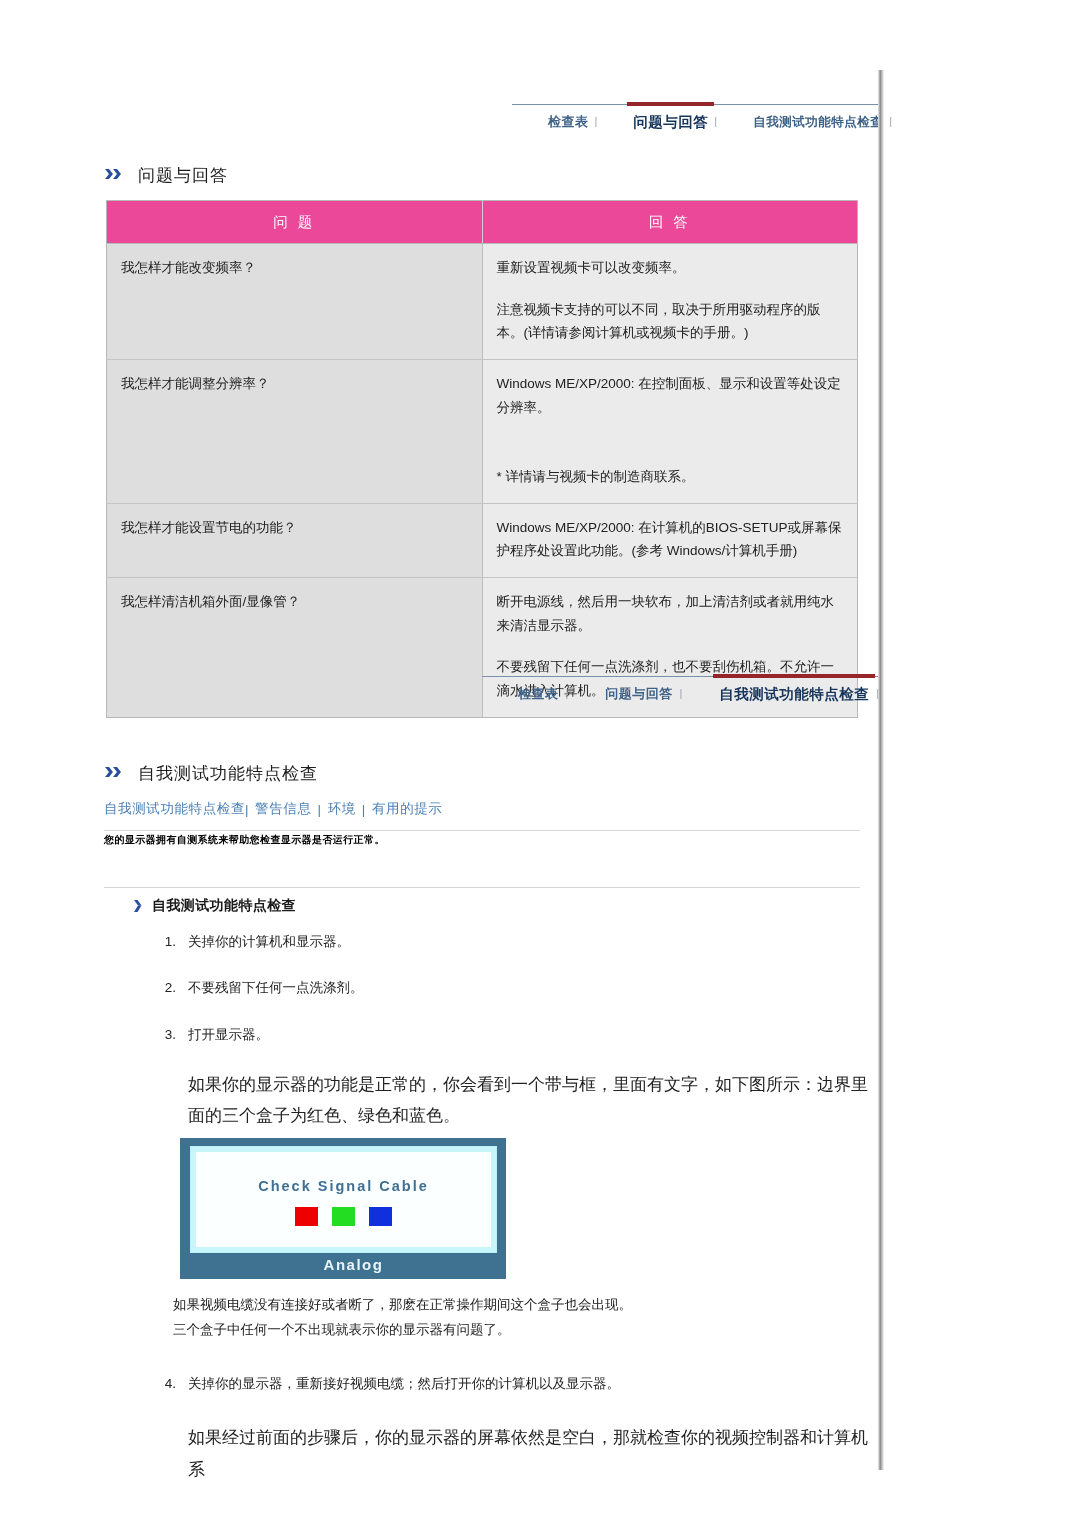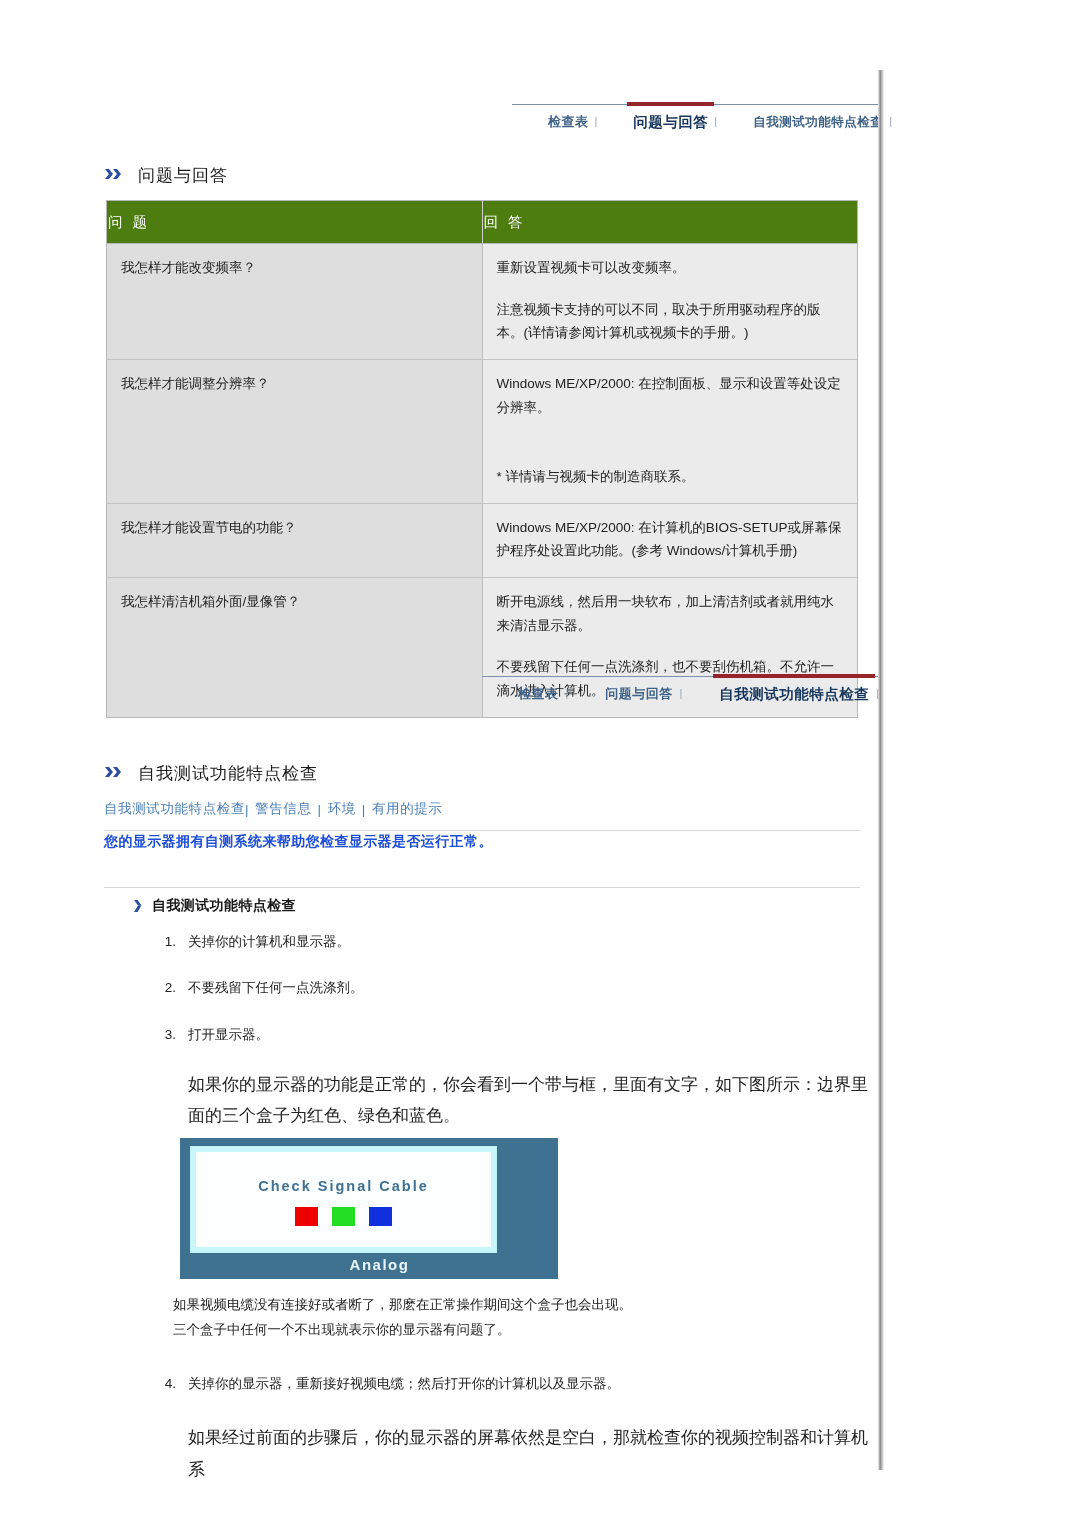--- a/index.html
+++ b/index.html
@@ -104,27 +104,27 @@
     position: absolute;
     left: 106px;
     top: 200px;
     width: 752px;
     border-collapse: collapse;
     border: 1px solid #b7b7b7;
     table-layout: fixed;
     font-size: 13.5px;
   }
   .faq-table th {
-    background: #4d7c0f;
+    background: #ec4899;
     color: #ffffff;
     font-weight: normal;
     font-size: 14.5px;
     letter-spacing: 3px;
     height: 40px;
-    text-align: left;
+    text-align: center;
     border-right: 1px solid #cfcfcf;
     border-bottom: 1px solid #b7b7b7;
   }
   .faq-table th:last-child { border-right: none; }
   .faq-table td {
     vertical-align: top;
     padding: 12px 14px 14px 14px;
     border-top: 1px solid #ffffff;
     border-bottom: 1px solid #c4c4c4;
     line-height: 1.75;
@@ -169,23 +169,23 @@
     background: #d6d6d6;
     border: none;
   }
   #hr-1 { top: 830px; }
   #hr-2 { top: 887px; }
 
   .lead-bold {
     position: absolute;
     left: 104px;
     top: 833px;
-    font-size: 14px;
+    font-size: 10px;
     font-weight: bold;
-    color: #1d4ed8;
+    color: #000000;
     letter-spacing: 0.4px;
   }
 
   
   .sub-heading {
     position: absolute;
     left: 133px;
     top: 897px;
     display: flex;
     align-items: center;
@@ -227,21 +227,21 @@
     font-size: 17px;
     line-height: 1.85;
     color: #222;
   }
 
   
   .monitor {
     position: absolute;
     left: 180px;
     top: 1138px;
-    width: 378px;
+    width: 326px;
     height: 141px;
     background: #3f7191;
     box-sizing: border-box;
   }
   .monitor .screen {
     position: absolute;
     left: 16px;
     top: 14px;
     width: 295px;
     height: 95px;

